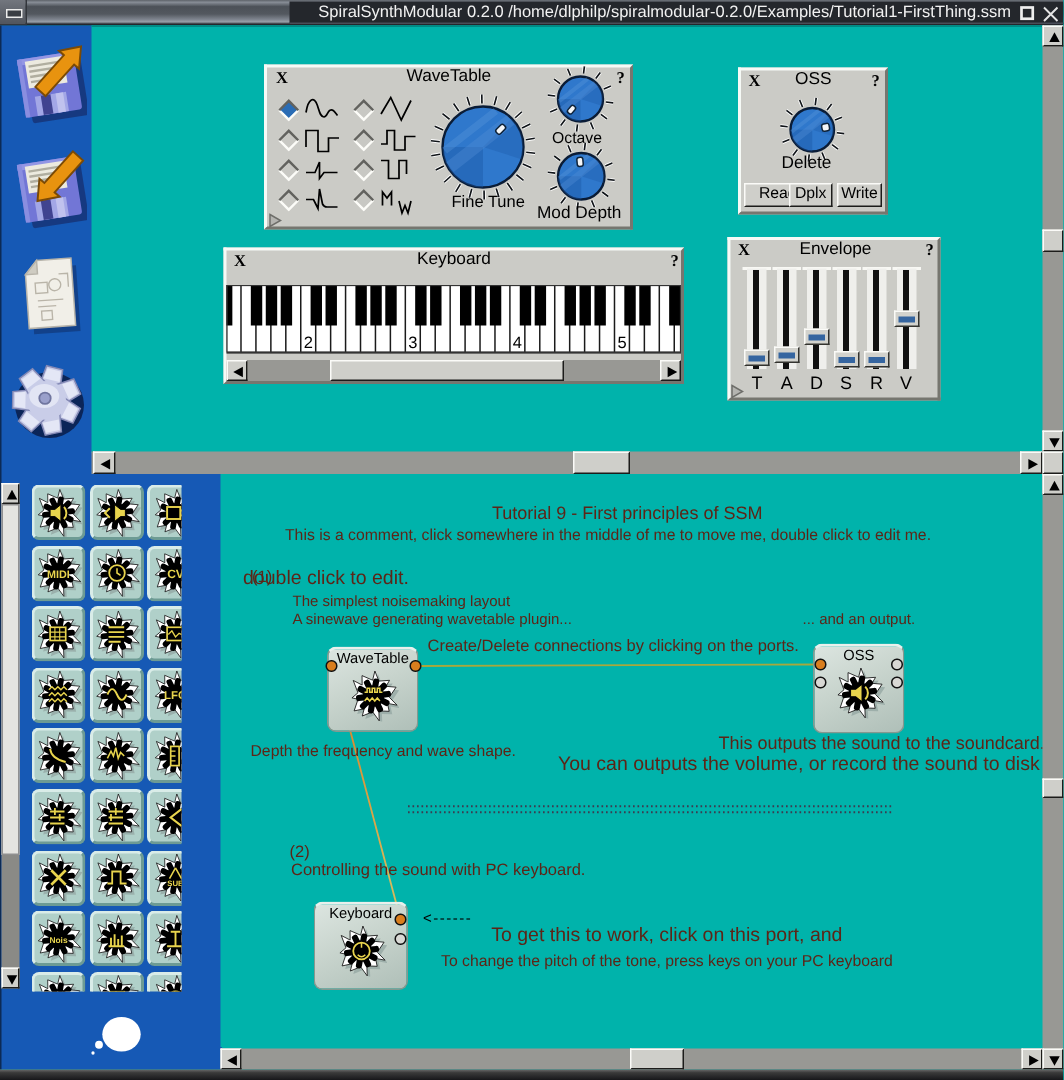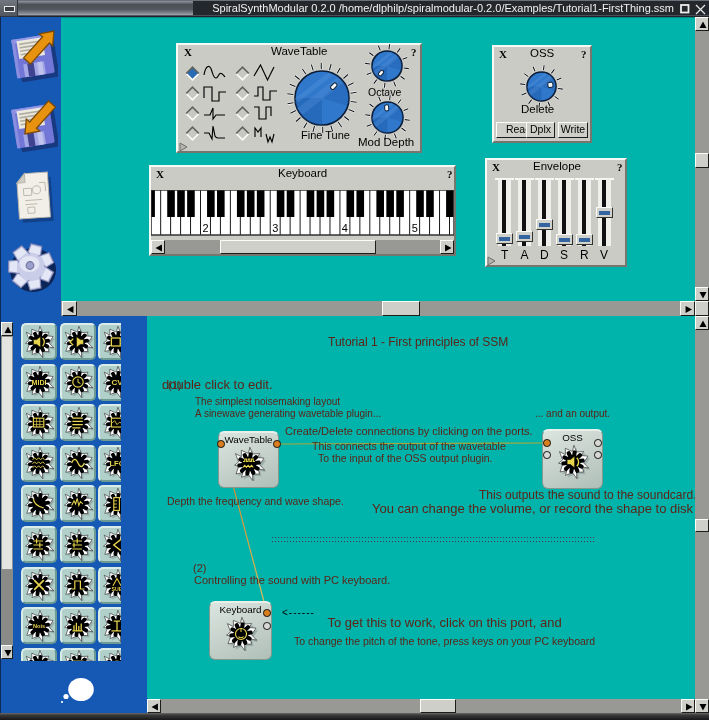--- a/index.html
+++ b/index.html
@@ -959,32 +959,31 @@
         <linearGradient id="cab" x1="0" y1="0" x2="0.25" y2="1">
 <stop offset="0" stop-color="#e0761c"></stop>
           <stop offset="1" stop-color="#d8b85a"></stop>
         </linearGradient>
       </defs>
 <line x1="133" y1="128" x2="398" y2="127" stroke="#a8a83c" stroke-width="1.2"></line>
 <line x1="75" y1="128" x2="120" y2="297" stroke="url(#cab)" stroke-width="1.2"></line>
 <line x1="125" y1="221.5" x2="449" y2="221.5" stroke="#3c3c50" stroke-width="1.2" stroke-dasharray="1.1,1.9"></line>
 <line x1="125" y1="225.5" x2="449" y2="225.5" stroke="#3c3c50" stroke-width="1.2" stroke-dasharray="1.1,1.9"></line>
 </svg>
-    <div class="ct" style="left:181px;top:19px;font-size:12px">Tutorial 1 - First principles of SSM</div>
+    <div class="ct" style="left:181px;top:19px;font-size:12px">Tutorial 9 - First principles of SSM</div>
+    <div class="ct" style="left:43px;top:34.5px;font-size:10.5px">This is a comment, click somewhere in the middle of me to move me, double click to edit me.</div>
     <div class="ct" style="left:15px;top:61px;font-size:13px">double click to edit.</div>
     <div class="ct" style="left:21px;top:62.5px;font-size:11px">(1)</div>
     <div class="ct" style="left:48px;top:79.5px;font-size:10px">The simplest noisemaking layout</div>
     <div class="ct" style="left:48px;top:92px;font-size:10px">A sinewave generating wavetable plugin...</div>
     <div class="ct" style="left:388px;top:92px;font-size:10px">... and an output.</div>
     <div class="ct" style="left:138px;top:109px;font-size:11px">Create/Delete connections by clicking on the ports.</div>
-    <div class="ct" style="left:165px;top:123.5px;font-size:10.5px">This connects the output of the wavetable</div>
-    <div class="ct" style="left:171px;top:135.5px;font-size:10.5px">To the input of the OSS output plugin.</div>
     <div class="ct" style="left:20px;top:179px;font-size:10.5px">Depth the frequency and wave shape.</div>
     <div class="ct" style="left:332px;top:171.5px;font-size:12px">This outputs the sound to the soundcard.</div>
-    <div class="ct" style="left:225px;top:185px;font-size:13px">You can change the volume, or record the shape to disk</div>
+    <div class="ct" style="left:225px;top:185px;font-size:13px">You can outputs the volume, or record the sound to disk</div>
     <div class="ct" style="left:46px;top:245.5px;font-size:11px">(2)</div>
     <div class="ct" style="left:47px;top:258px;font-size:11px">Controlling the sound with PC keyboard.</div>
     <div class="ct" style="left:180.5px;top:299px;font-size:13px">To get this to work, click on this port, and</div>
     <div class="ct" style="left:147px;top:318.5px;font-size:10.5px">To change the pitch of the tone, press keys on your PC keyboard</div>
     <div class="ct" style="left:135px;top:291px;color:#000;font-size:10px;letter-spacing:1px">&lt;------</div>
     <div class="mod" style="left:71px;top:115px;width:61px;height:57px">
       <div class="modt">WaveTable</div>
     </div>
     <svg style="position:absolute;left:85px;top:131px" width="34" height="34" viewBox="0 0 40 40">
       <polygon points="38.5,27.2 31.0,25.8 32.3,32.0 24.2,31.7 24.5,39.5 19.3,32.4 11.2,35.7 12.7,30.0 4.8,31.7 7.9,22.5 3.1,21.5 7.8,17.5 4.1,7.8 11.1,11.4 11.0,4.0 19.3,7.6 21.1,0.4 24.2,8.3 32.6,7.7 29.8,12.4 37.7,13.1 32.4,21.0" fill="#93a5a1" opacity="0.75" transform="translate(2.4,2.4)"></polygon>

